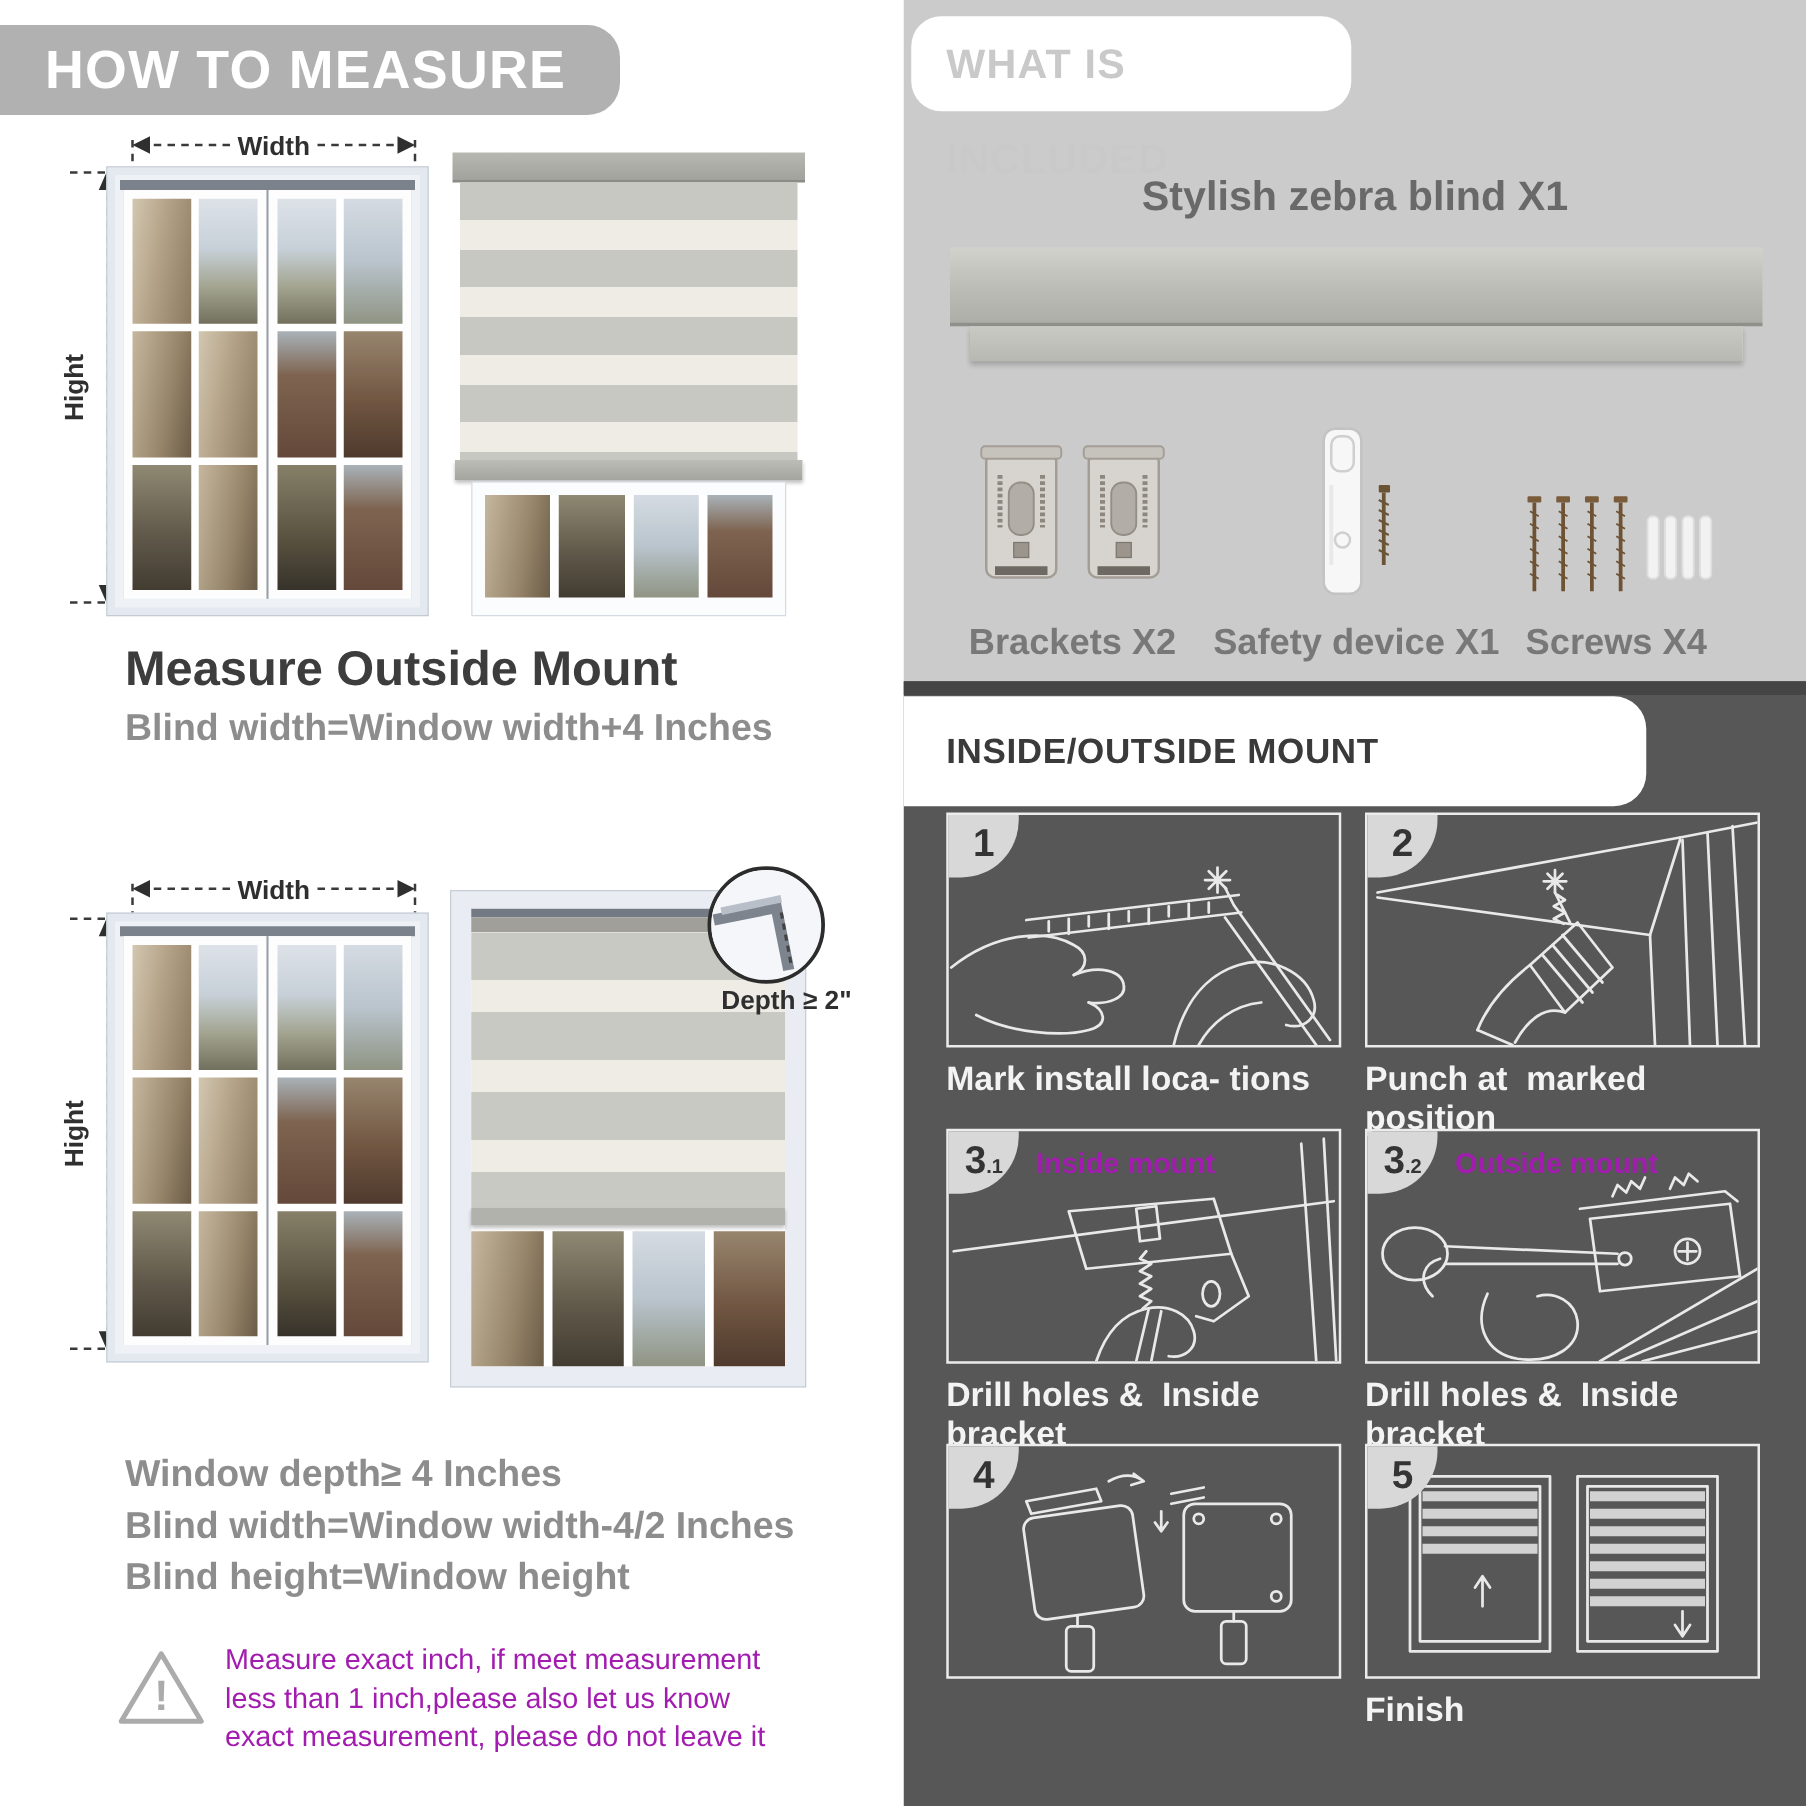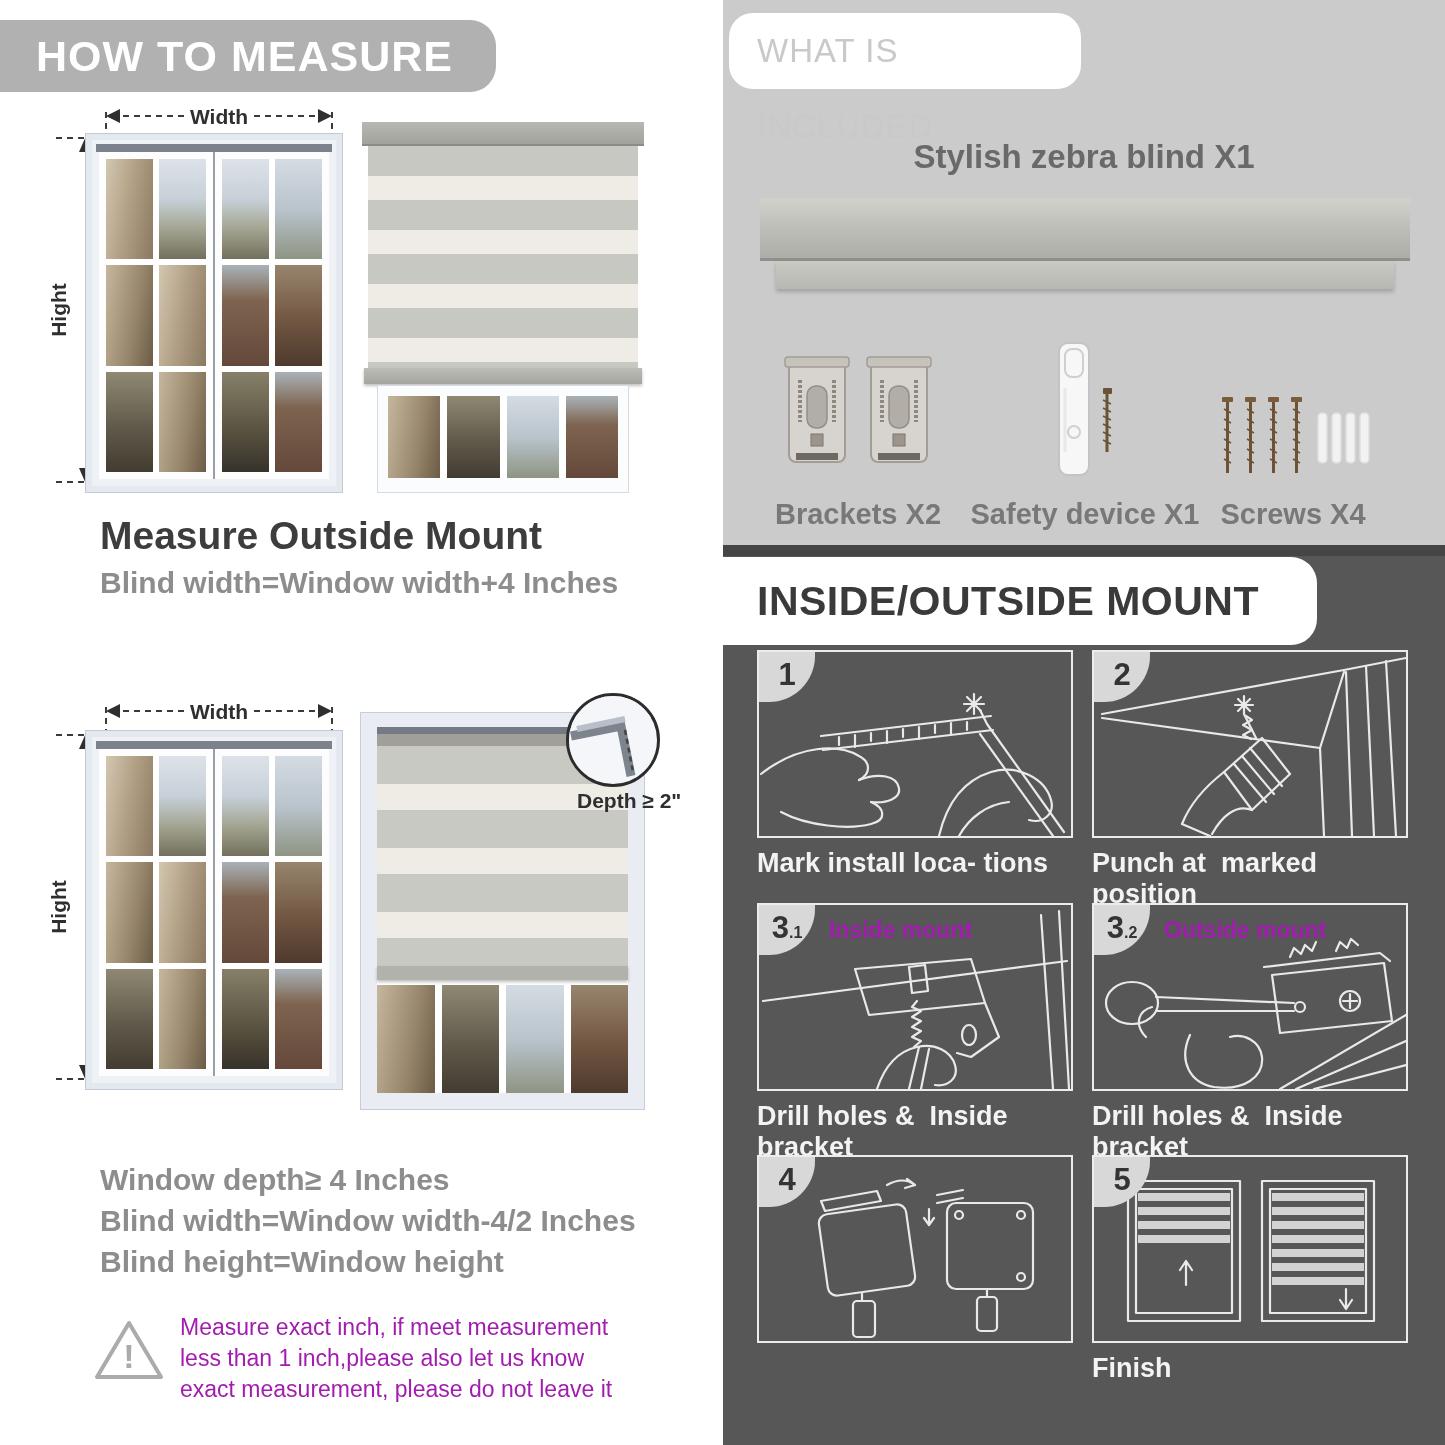--- a/index.html
+++ b/index.html
@@ -63,36 +63,36 @@
                    border-radius:50%;background:#f4f6f9;overflow:hidden;z-index:5;}
   .depth-label{position:absolute;left:216px;top:76px;font-size:21px;font-weight:700;color:#2f2f2f;
                white-space:nowrap;z-index:6;}
 
   .warn-tri{stroke:#ababab;stroke-width:4;fill:none;stroke-linejoin:round;}
   .warn-bang{font-size:34px;font-weight:700;fill:#ababab;}
 
   
   .included{left:723px;top:0;width:722px;height:545px;background:#cbcbcb;}
   .included-header{position:absolute;left:6px;top:13px;width:352px;height:76px;background:#fff;
-                   border-radius:24px;color:#c9c9c9;font-size:33px;font-weight:400;line-height:76px;
+                   border-radius:24px;color:#c9c9c9;font-size:33px;font-weight:700;line-height:76px;
                    padding-left:28px;box-sizing:border-box;letter-spacing:1px;}
   .product-label{position:absolute;left:0;top:138px;width:100%;text-align:center;
                  font-size:33px;font-weight:700;color:#696969;}
   .headrail{position:absolute;left:37px;top:198px;width:650px;}
   .hr-top{height:60px;background:linear-gradient(180deg,#d2d2cd 0%,#bcbcb6 55%,#aeaea8 100%);
           border-bottom:3px solid #90908a;}
   .hr-bot{height:28px;margin:0 16px;background:linear-gradient(180deg,#cacac4,#b8b8b2);
           box-shadow:0 3px 4px rgba(0,0,0,.2);}
   .part-caption{position:absolute;text-align:center;font-size:29px;font-weight:700;color:#787878;white-space:nowrap;}
 
   
   .dark-section{left:723px;top:545px;width:722px;height:900px;background:#575757;}
   .dark-strip{position:absolute;left:0;top:0;width:100%;height:11px;background:#454545;}
   .mount-header{position:absolute;left:0;top:12px;width:594px;height:88px;background:#fff;
-                border-radius:0 26px 26px 0;color:#3a3a3a;font-size:41px;font-weight:700;
+                border-radius:0 26px 26px 0;color:#3a3a3a;font-size:28px;font-weight:700;
                 line-height:88px;padding-left:34px;box-sizing:border-box;letter-spacing:.5px;}
   .step{position:absolute;width:316px;}
   .step-box{position:relative;width:316px;height:188px;border:2px solid #ececec;box-sizing:border-box;}
   .step-badge{position:absolute;left:0;top:0;width:56px;height:50px;background:#d8d8d8;
               border-radius:0 0 46px 0;color:#343434;display:flex;align-items:baseline;
               justify-content:center;padding-top:4px;box-sizing:border-box;font-weight:700;}
   .badge-main{font-size:31px;line-height:38px;}
   .badge-sub{font-size:16px;line-height:38px;}
   .step-label{position:absolute;left:70px;top:12px;color:#a21caf;font-size:23px;font-weight:700;}
   .step-caption{margin-top:10px;font-size:27px;font-weight:700;color:#f3f3f3;white-space:pre-wrap;}

